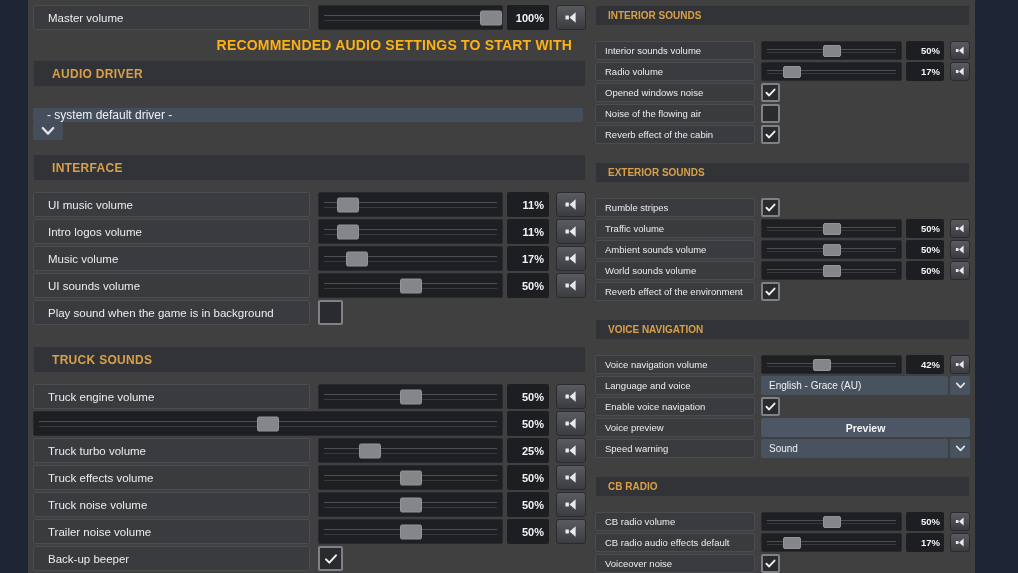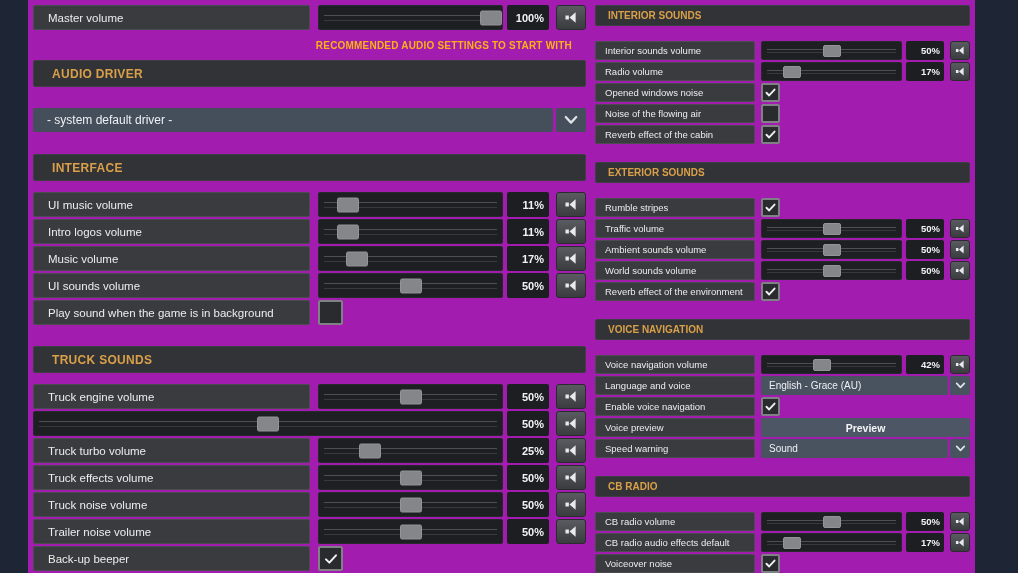--- a/index.html
+++ b/index.html
@@ -4,21 +4,21 @@
 <style>
   html,body{margin:0;padding:0;}
   body{
     width:1018px;height:573px;position:relative;overflow:hidden;
     background:#1e2635;
     font-family:"Liberation Sans", sans-serif;
     -webkit-font-smoothing:antialiased;
   }
   .panel{
     position:absolute;left:28px;top:0;width:947px;height:573px;
-    background:#a21caf;
+    background:#404040;
   }
   
   .col{position:absolute;top:0;display:flex;flex-direction:column;}
   .col-left{left:5px;width:553px;--hw:22px;}
   .col-right{left:567px;width:375px;--hw:18px;padding-top:5px;}
 
   
   .row{display:flex;align-items:stretch;}
   .col-left .row{height:25px;margin-bottom:2px;}
   .col-right .row{height:19px;margin-bottom:2px;border-radius:7px;}
@@ -106,24 +106,24 @@
   .col-left .sec-header{height:27px;padding-left:18px;font-size:12px;letter-spacing:.3px;margin-bottom:11px;}
   .col-right .sec-header{height:21px;padding-left:12px;font-size:10px;margin-bottom:15px;}
   .col-left .section{margin-top:21px;}
   .col-left .section.first{margin-top:0;}
   .col-right .section{margin-bottom:18px;}
 
   
   .master-wrap{margin-top:5px;}
   .banner{
     height:21px;margin-top:3px;line-height:21px;text-align:right;padding-right:14px;
-    color:#fdb117;font-weight:bold;font-size:10px;letter-spacing:.2px;white-space:nowrap;
+    color:#fdb117;font-weight:bold;font-size:14px;letter-spacing:.2px;white-space:nowrap;
   }
   .driver-header{margin-top:4px;}
-  .driver-row{height:24px;margin-top:10px;display:flex;}
+  .driver-row{height:24px;margin-top:10px;display:flex;flex-direction:column;}
   .driver-row .dd-body{font-size:12px;padding-left:14px;margin-right:3px;background:#454e5b;}
   .driver-row .chev-btn{width:30px;background:#454e5b;}
   .driver-row .chev-btn svg{width:18px;height:18px;stroke-width:3;}
   .left-sections .section:first-child{margin-top:22px;}
 </style>
 </head>
 <body>
 
 <div class="panel">
 

